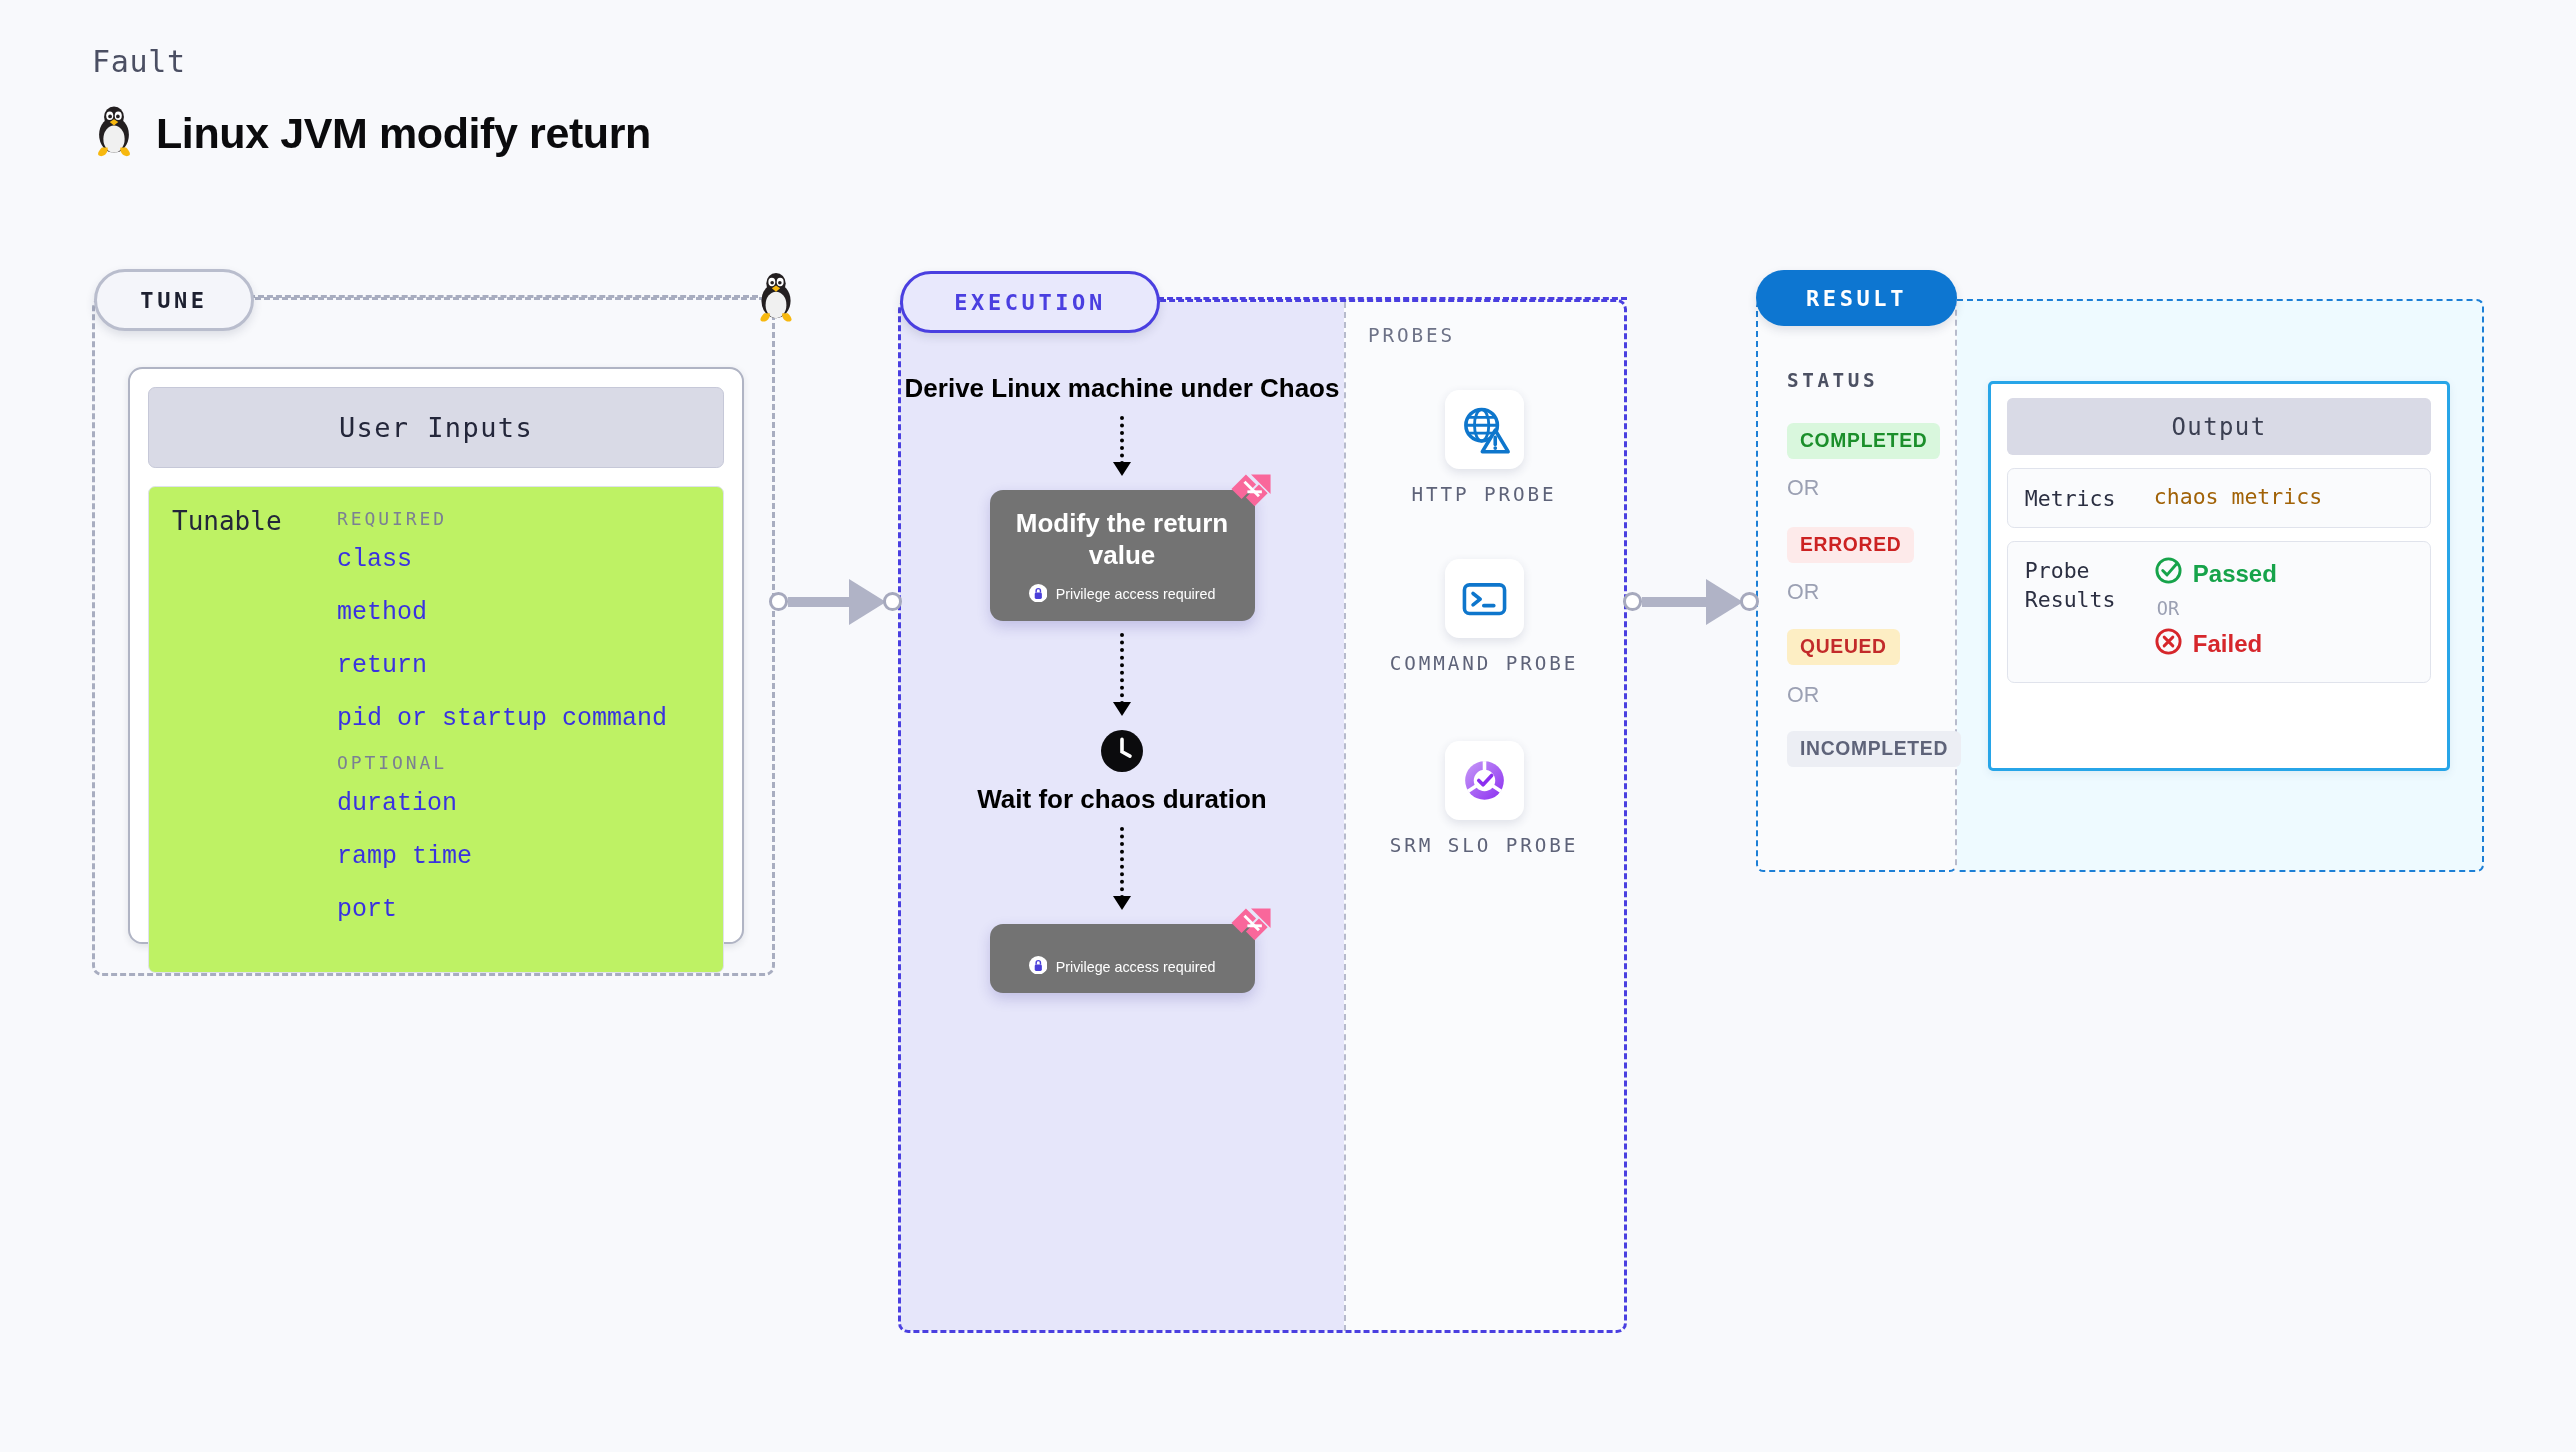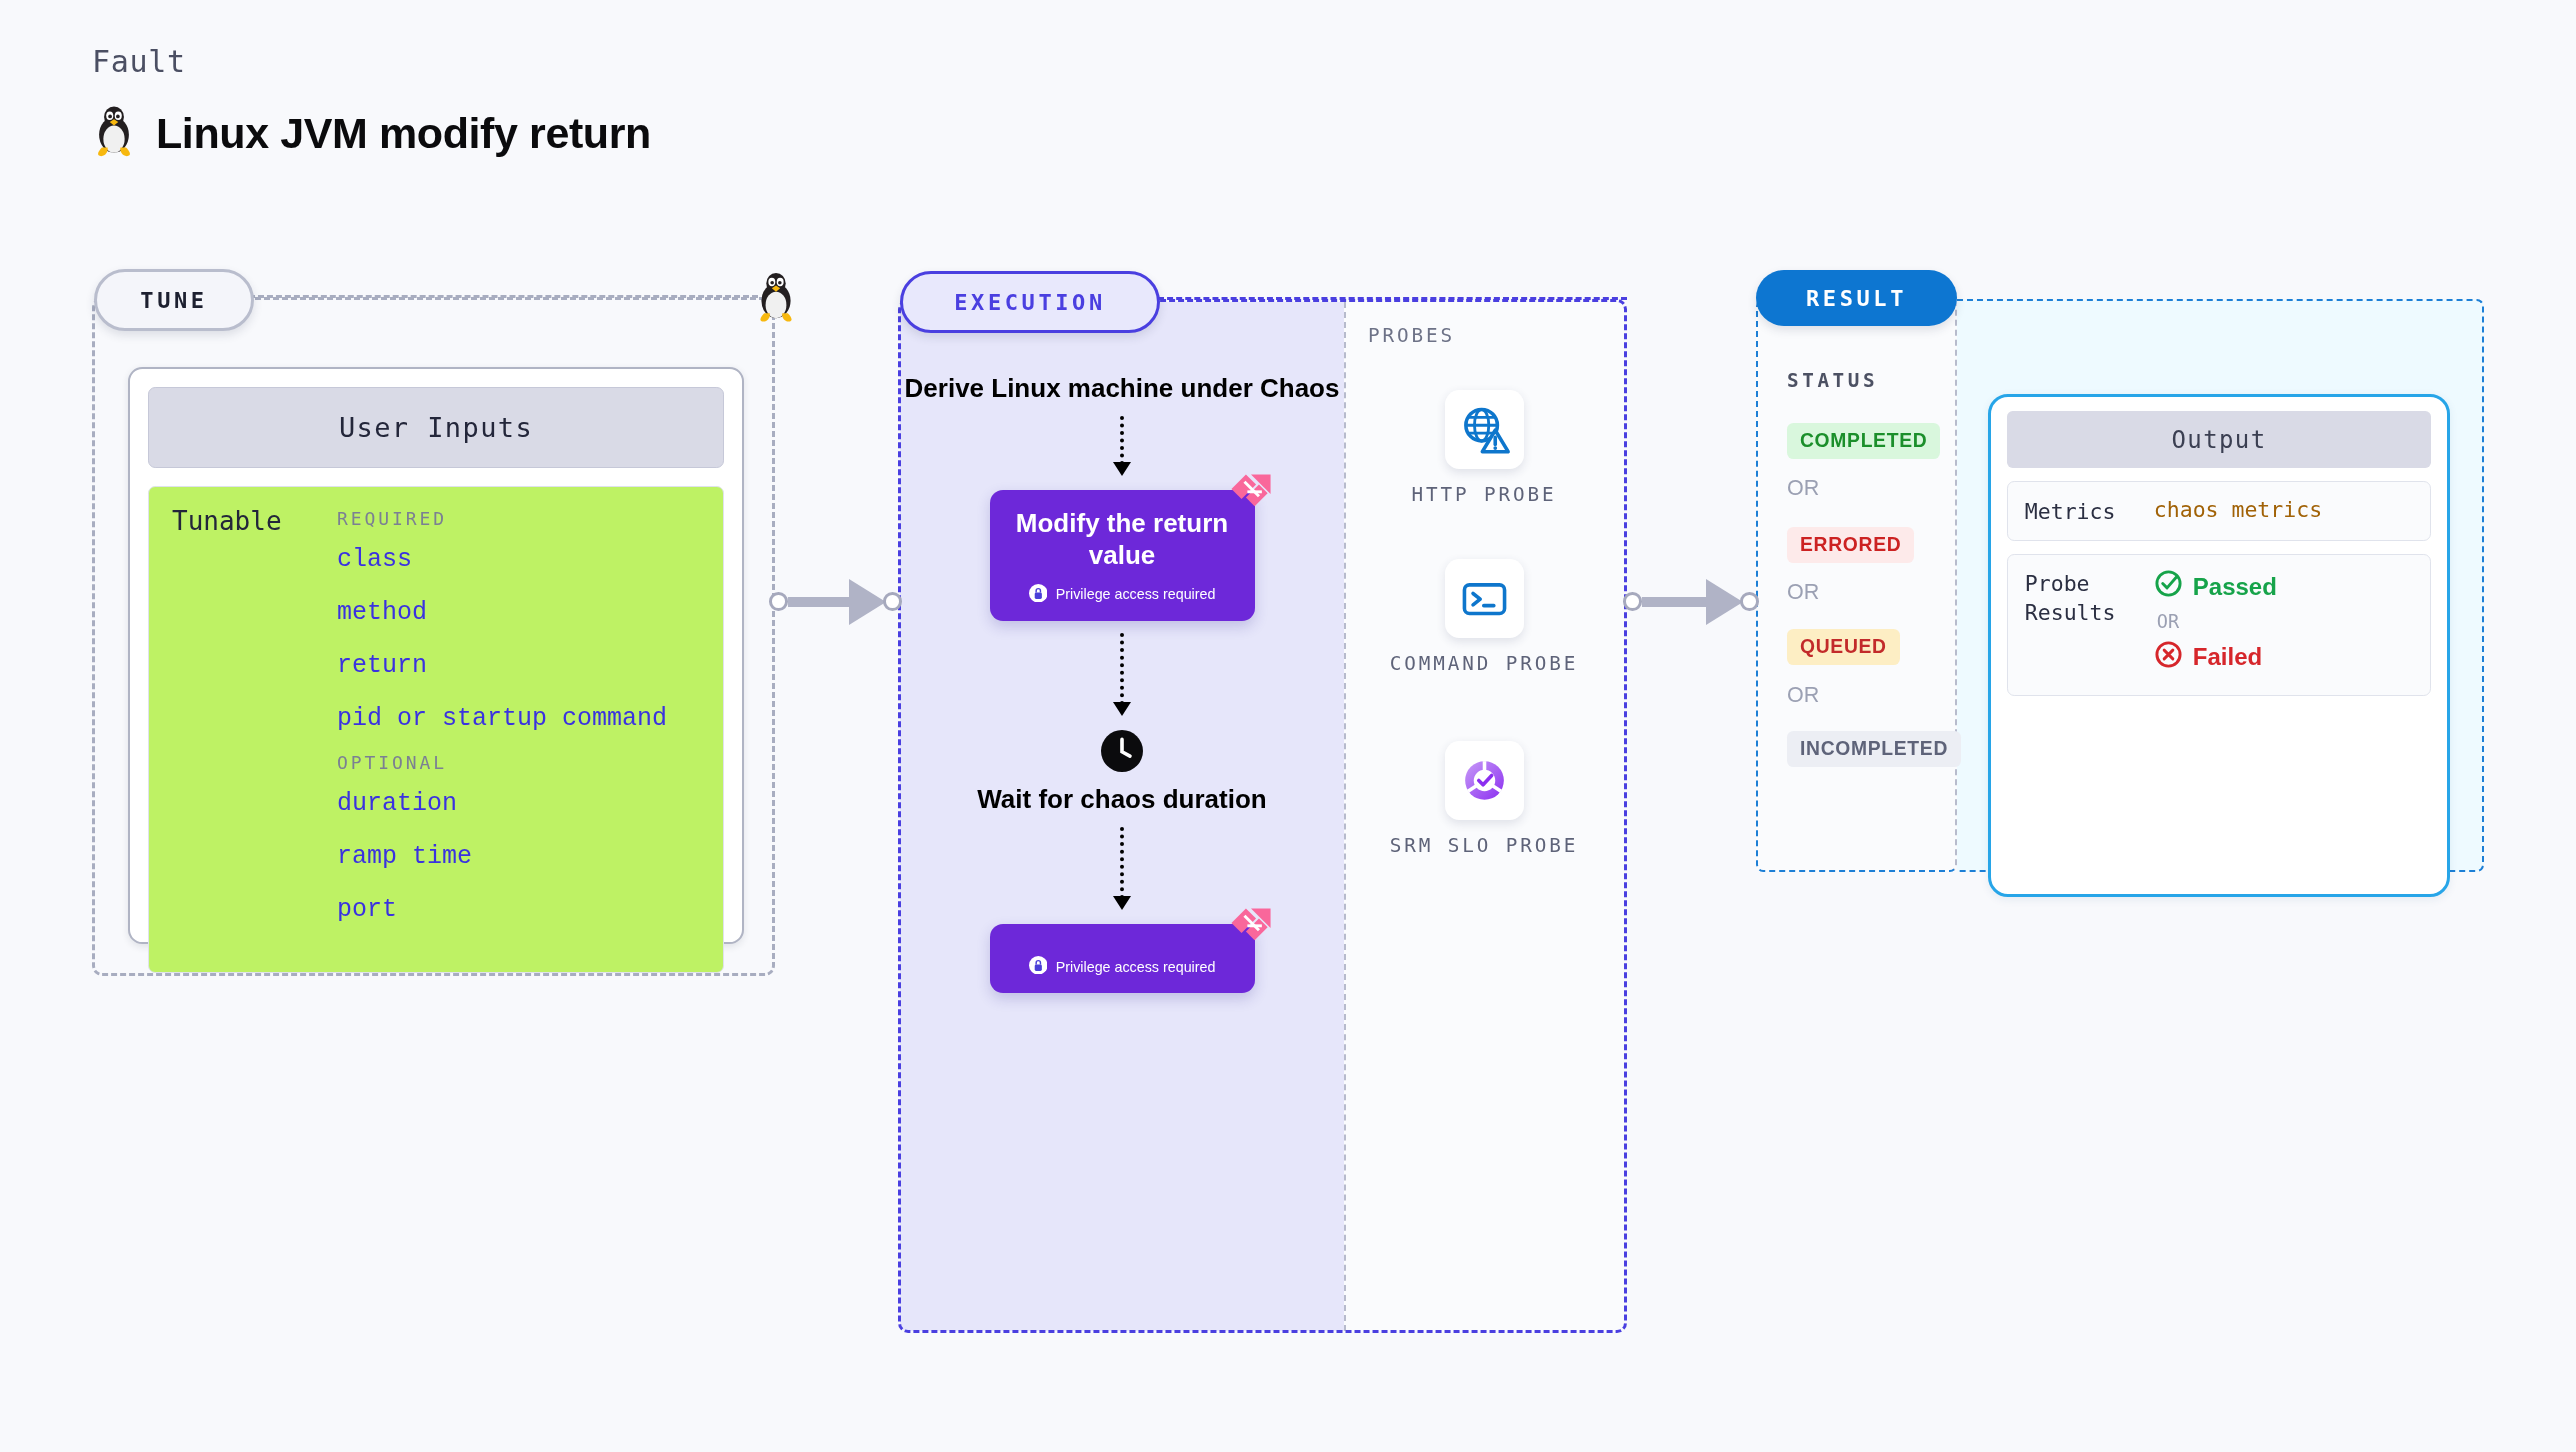--- a/index.html
+++ b/index.html
@@ -75,21 +75,21 @@
     border:3.6px solid #4a3fe0;color:#4a3fe0;font-size:22px;}
   #exec-line{position:absolute;left:1158px;top:297px;width:469px;height:0;border-top:3.6px dashed #4a3fe0;z-index:4;}
 
   #exec-flow{position:absolute;left:900px;top:373px;width:444px;
     display:flex;flex-direction:column;align-items:center;}
   .flow-text{font-size:26px;font-weight:bold;color:#000;text-align:center;line-height:1.22;}
   .arrow-v{width:3.6px;height:62px;position:relative;margin:11.5px 0;}
   .arrow-v .stem{position:absolute;left:0;top:0;width:0;height:49px;border-left:4.3px dotted #000;}
   .arrow-v .tip{position:absolute;left:-7.2px;top:46px;width:0;height:0;
     border-left:9.3px solid transparent;border-right:9.3px solid transparent;border-top:14.3px solid #000;}
-  .exec-card{position:relative;background:#6d28d9;border-radius:13px;padding:18.6px 21.5px 15.8px 21.5px;
+  .exec-card{position:relative;background:#737373;border-radius:13px;padding:18.6px 21.5px 15.8px 21.5px;
     width:265px;box-sizing:border-box;text-align:center;box-shadow:0 5.7px 14.3px rgba(50,40,150,.20);}
   .exec-card .ctitle{color:#fff;font-size:26px;font-weight:bold;line-height:1.2;}
   .exec-card .priv{display:flex;align-items:center;justify-content:center;gap:8.6px;margin-top:13px;
     color:#fff;font-size:14.3px;}
   .ribbon{position:absolute;right:-17px;top:-17px;width:42px;height:42px;}
   .clock{width:42px;height:42px;}
 
   #probes-label{position:absolute;left:1368px;top:324px;font-family:"DejaVu Sans Mono",monospace;
     font-size:19.3px;color:#6d7287;letter-spacing:2.9px;}
   .probe{position:absolute;left:1344px;width:280px;display:flex;flex-direction:column;align-items:center;}
@@ -104,22 +104,22 @@
   #result-out-zone{position:absolute;left:1957px;top:299px;width:527px;height:573px;
     background:#eefaff;border:2.9px dashed #1d7fd6;border-left:none;box-sizing:border-box;border-radius:0 7.2px 7.2px 0;}
   #result-pill{left:1756px;top:270px;width:201px;height:56px;background:#0d76d1;border:none;color:#fff;font-size:22px;}
 
   #status-label{position:absolute;left:1787px;top:369px;font-family:"DejaVu Sans Mono",monospace;
     font-size:19.3px;color:#4c5163;letter-spacing:3.6px;font-weight:bold;}
   .status-badge{position:absolute;left:1787px;border-radius:6.4px;padding:7.2px 13px;
     font-size:19.3px;font-weight:bold;letter-spacing:0.7px;}
   .or-text{position:absolute;left:1787px;font-size:21.5px;color:#9ba0b3;}
 
-  #output-card{position:absolute;left:1988px;top:394px;width:462px;height:503px;
-    background:#fff;border:3.6px solid #27a5e8;border-radius:20px;box-sizing:border-box;
+  #output-card{position:absolute;left:1988px;top:381px;width:462px;height:390px;
+    background:#fff;border:3.6px solid #27a5e8;border-radius:5px;box-sizing:border-box;
     box-shadow:0 2.9px 8.6px rgba(30,80,130,.08);}
   #output-head{margin:14.3px 15.8px 0 15.8px;height:57px;background:#d9dae6;border-radius:5.7px;
     display:flex;align-items:center;justify-content:center;
     font-family:"DejaVu Sans Mono",monospace;font-size:24px;color:#3b3f52;letter-spacing:1.4px;}
   .out-row{margin:13px 15.8px 0 15.8px;border:1.4px solid #e0e3ec;border-radius:7.2px;
     background:#fafbfd;display:flex;padding:14.3px 0 14.3px 0;}
   .out-key{width:129px;padding-left:17px;font-family:"DejaVu Sans Mono",monospace;
     font-size:21.5px;color:#2b2f42;line-height:1.35;}
   .out-val{flex:1;}
   .metric-val{font-family:"DejaVu Sans Mono",monospace;font-size:21.5px;color:#a16207;}

